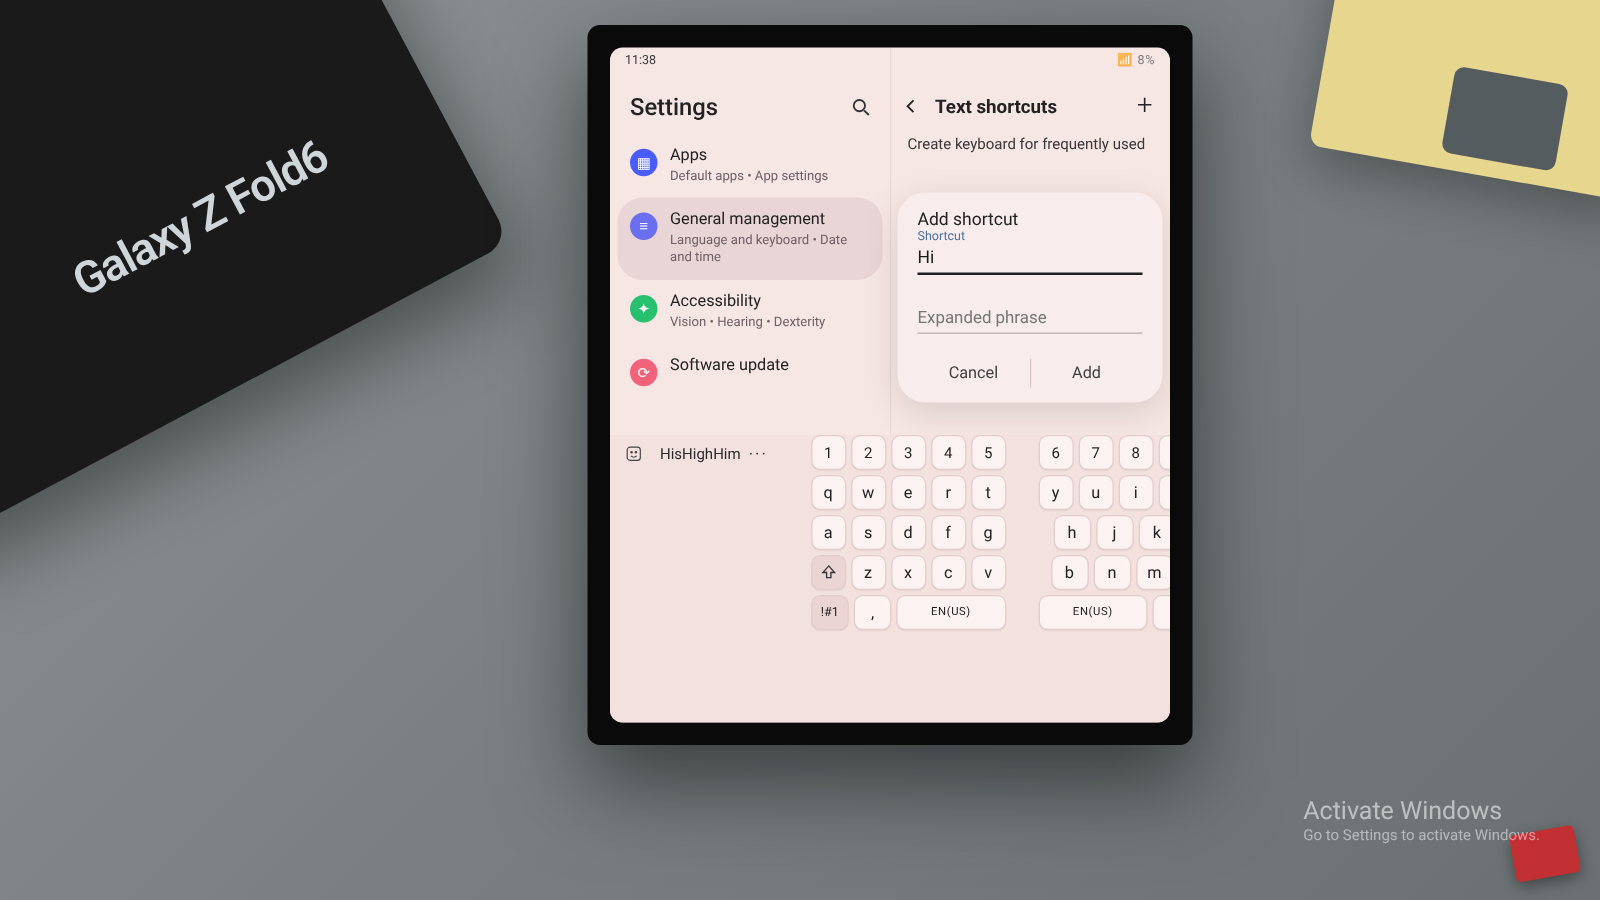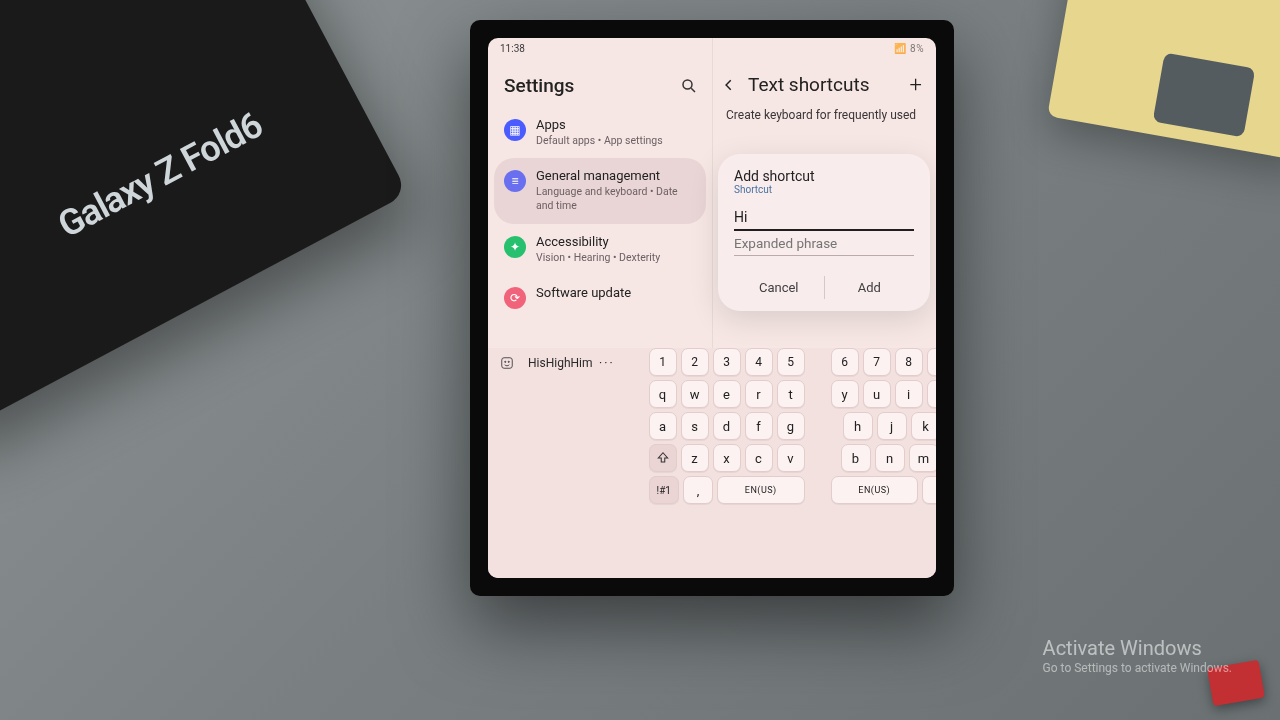--- a/index.html
+++ b/index.html
@@ -32,30 +32,30 @@
   .list{display:flex;flex-direction:column;gap:0;padding:0 6px}
   .item{display:flex;gap:10px;padding:10px 10px;border-radius:20px;align-items:flex-start}
   .item.selected{background:#e9d5d5}
   .item .icon{width:22px;height:22px;border-radius:50%;flex:none;margin-top:2px;display:flex;align-items:center;justify-content:center;font-size:12px;color:#fff}
   .item .txt{display:flex;flex-direction:column;gap:2px}
   .item .lbl{font-size:13px;color:#222}
   .item .sub{font-size:10.5px;color:#6d6064;line-height:1.35}
 
   .right-header{display:flex;align-items:center;gap:12px;padding:14px 12px 8px 10px}
   .back{font-size:18px;color:#333}
-  .right-title{font-size:19px;font-weight:400;color:#222;flex:1}
+  .right-title{font-size:15px;font-weight:700;color:#222;flex:1}
   .plus{font-size:22px;font-weight:300;color:#222;padding-right:2px}
 
   .desc{font-size:12px;color:#3a3537;padding:2px 14px 0 14px;line-height:1.45}
 
   .dialog{position:absolute;left:6px;right:6px;top:96px;background:#f9ecec;border-radius:22px;padding:14px 16px 6px 16px;box-shadow:0 8px 30px rgba(0,0,0,.12)}
   .dialog-title{font-size:14px;color:#222;margin-bottom:0}
-  .field-label{font-size:10px;color:#4a72a2;margin-bottom:12px}
+  .field-label{font-size:10px;color:#4a72a2;margin-bottom:0}
   .field-input{border:none;border-bottom:2px solid #1f1f1f;background:transparent;font-size:14px;color:#1a1a1a;width:100%;padding:0 0 4px 0;outline:none}
-  .field-ph{border:none;border-bottom:1px solid #bca9ab;background:transparent;font-size:13.5px;color:#a38e92;width:100%;padding:4px 0;outline:none}
+  .field-ph{border:none;border-bottom:1px solid #bca9ab;background:transparent;font-size:13.5px;color:#a38e92;width:100%;padding:4px 0;margin-top:22px;outline:none}
   .dialog-actions{display:flex;margin-top:14px;border-top:0}
   .dialog-actions .btn{flex:1;text-align:center;font-size:13px;padding:10px 0;color:#404040}
   .dialog-actions .divider{width:1px;background:#d8c6c8;margin:6px 0}
 
   
   .kbd-wrap{background:#f3e1df;position:absolute;left:0;right:0;bottom:0;height:230px;display:flex;flex-direction:row}
   .suggest{height:30px;display:flex;align-items:center;padding:0 12px;font-size:12px;color:#2a2a2a;gap:0;position:relative}
   .sugg-left{width:28px;display:flex;align-items:center;font-size:12px}
   .sugg-items{flex:1;display:flex}
   .sugg-items span{flex:1;text-align:center}

